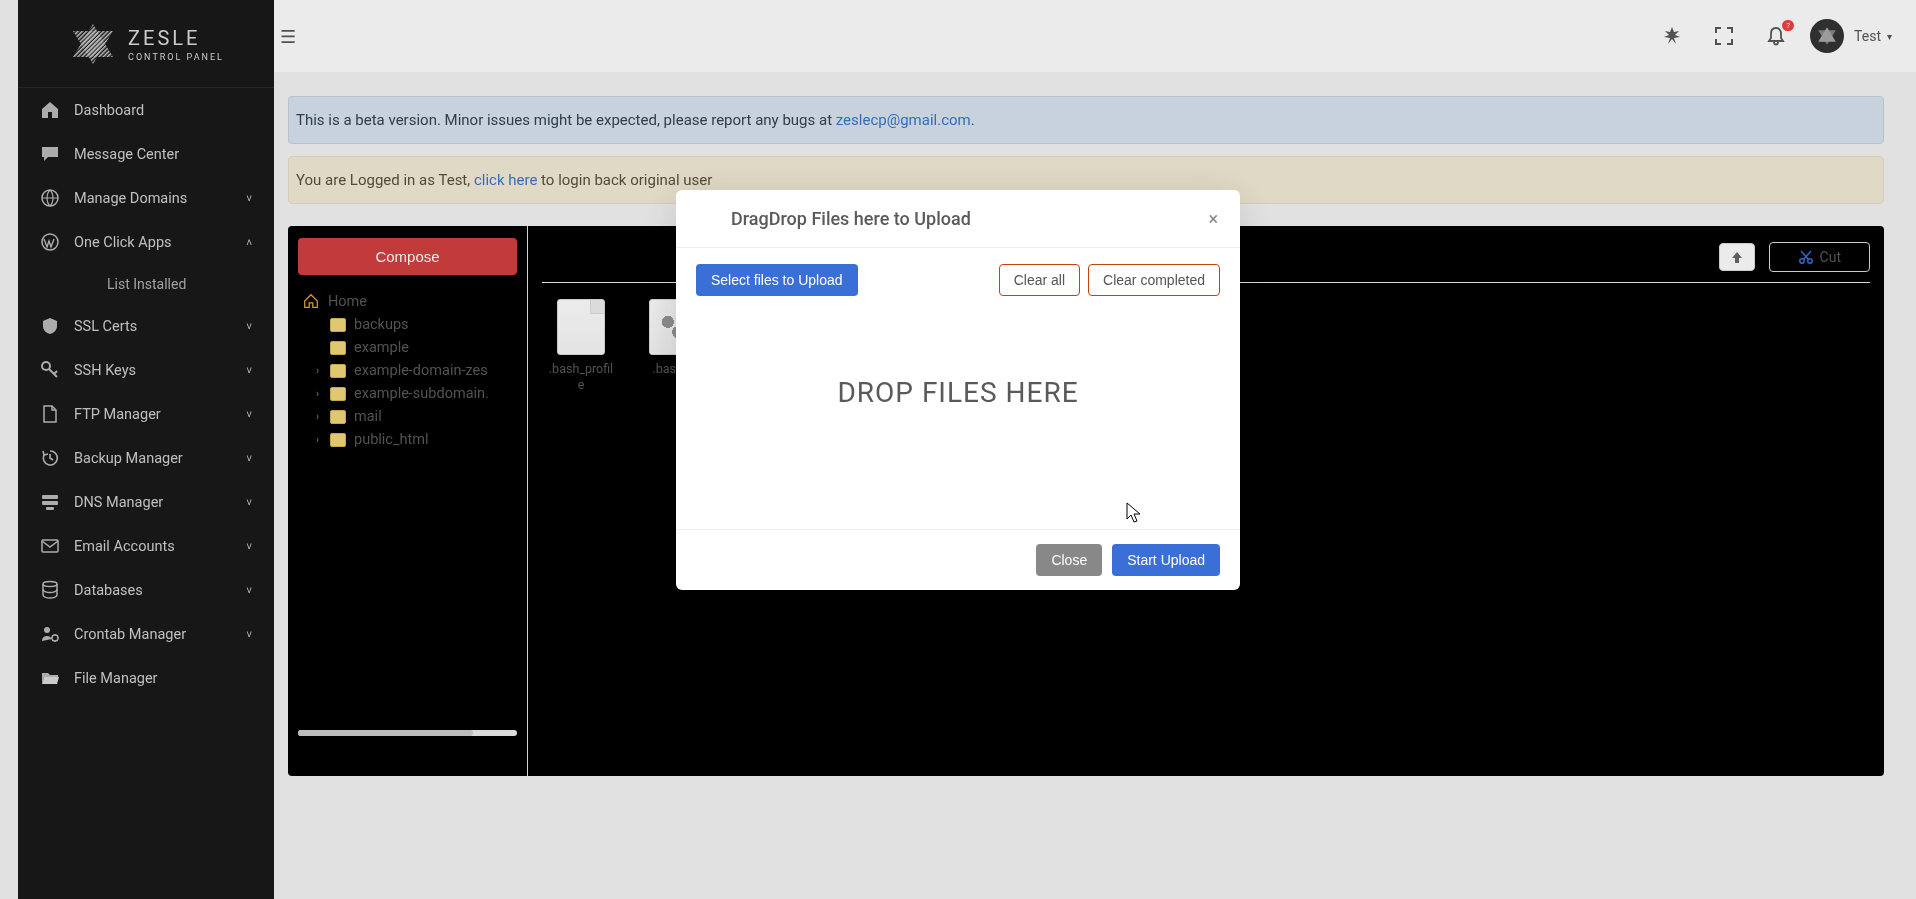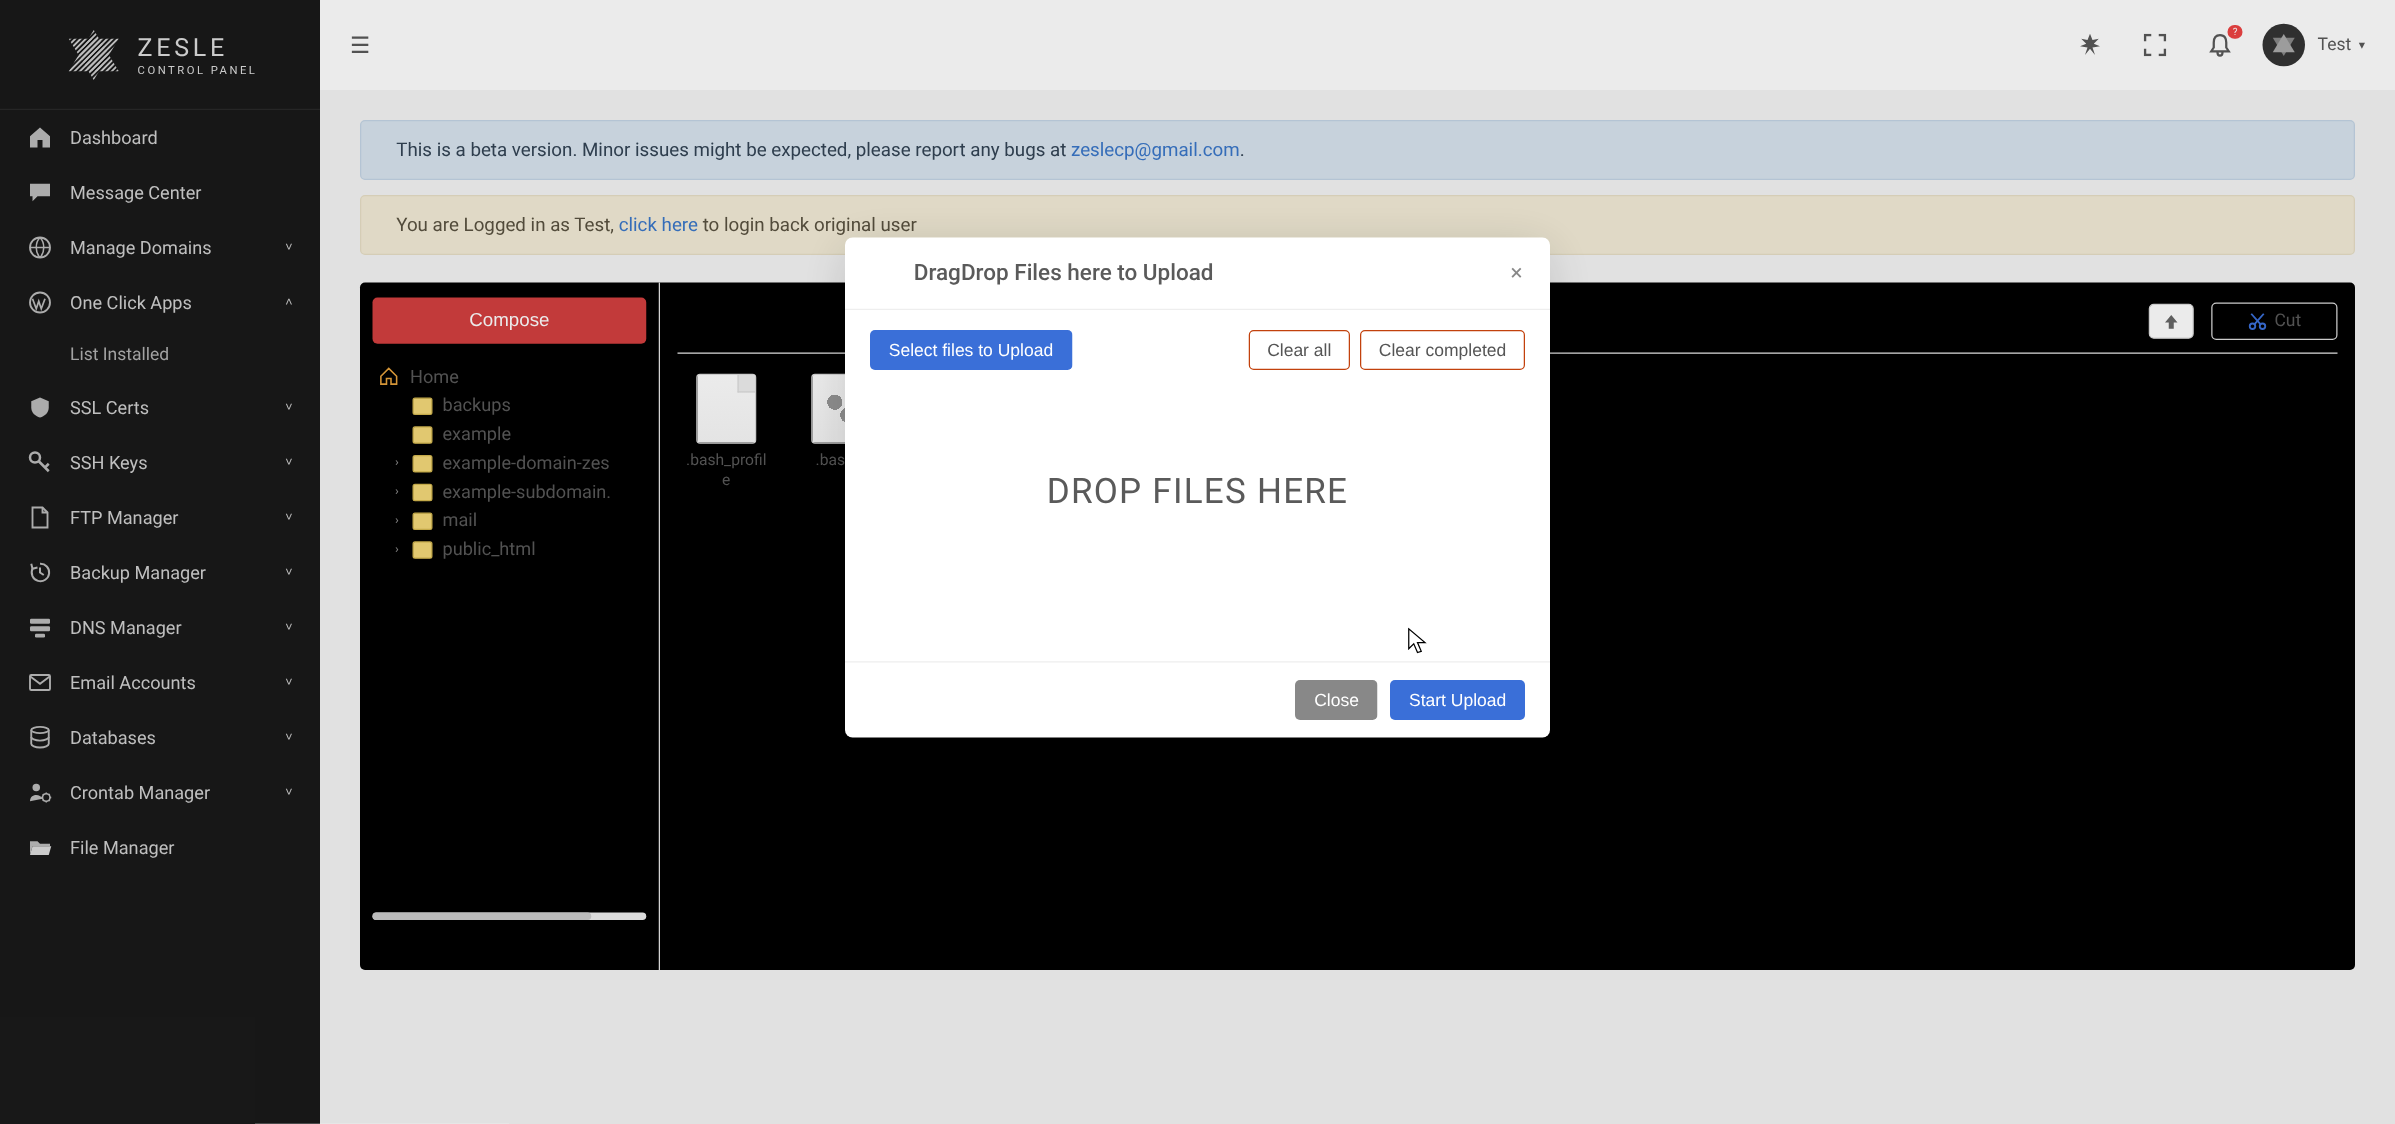--- a/index.html
+++ b/index.html
@@ -10,21 +10,21 @@
   font-size: 14px;
   overflow: hidden;
   width: 1916px;
   height: 899px;
   position: relative;
 }
 
 
 .sidebar {
   position: fixed;
-  left: 0; top: 0;
+  left: 18px; top: 0;
   width: 256px;
   height: 100%;
   background: #1a1a1a;
   color: #a0a0a0;
   z-index: 100;
 }
 .logo-area {
   height: 88px;
   display: flex;
   align-items: center;
@@ -44,21 +44,21 @@
 .nav-list { list-style: none; }
 .nav-item {
   display: flex;
   align-items: center;
   padding: 12px 22px;
   cursor: pointer;
   font-size: 14.5px;
   color: #d0d0d0;
 }
 .nav-item.sub {
-  padding-left: 56px;
+  padding-left: 89px;
   font-size: 14px;
   color: #b0b0b0;
 }
 .nav-icon {
   width: 20px;
   height: 20px;
   margin-right: 14px;
   display: inline-flex;
   align-items: center;
   justify-content: center;
@@ -111,21 +111,21 @@
 .user-dd .caret { margin-left: 6px; font-size: 10px; }
 
 
 .main {
   position: absolute;
   left: 256px; top: 72px; right: 0; bottom: 0;
   padding: 24px 32px;
   overflow: hidden;
 }
 .alert {
-  padding: 14px 28px;
+  padding: 14px 7px;
   border-radius: 4px;
   margin-bottom: 12px;
   font-size: 15px;
 }
 .alert.blue {
   background: #d8e4ef;
   border: 1px solid #c4d5e6;
   color: #345;
 }
 .alert.beige {

